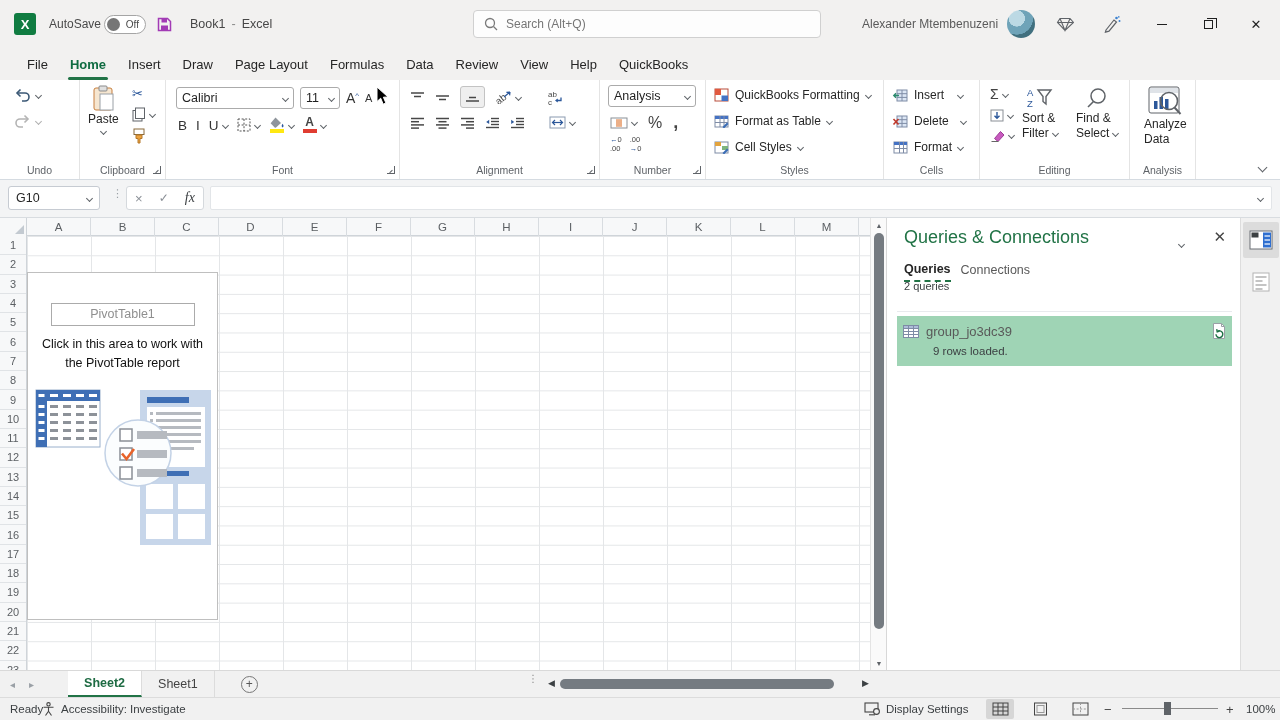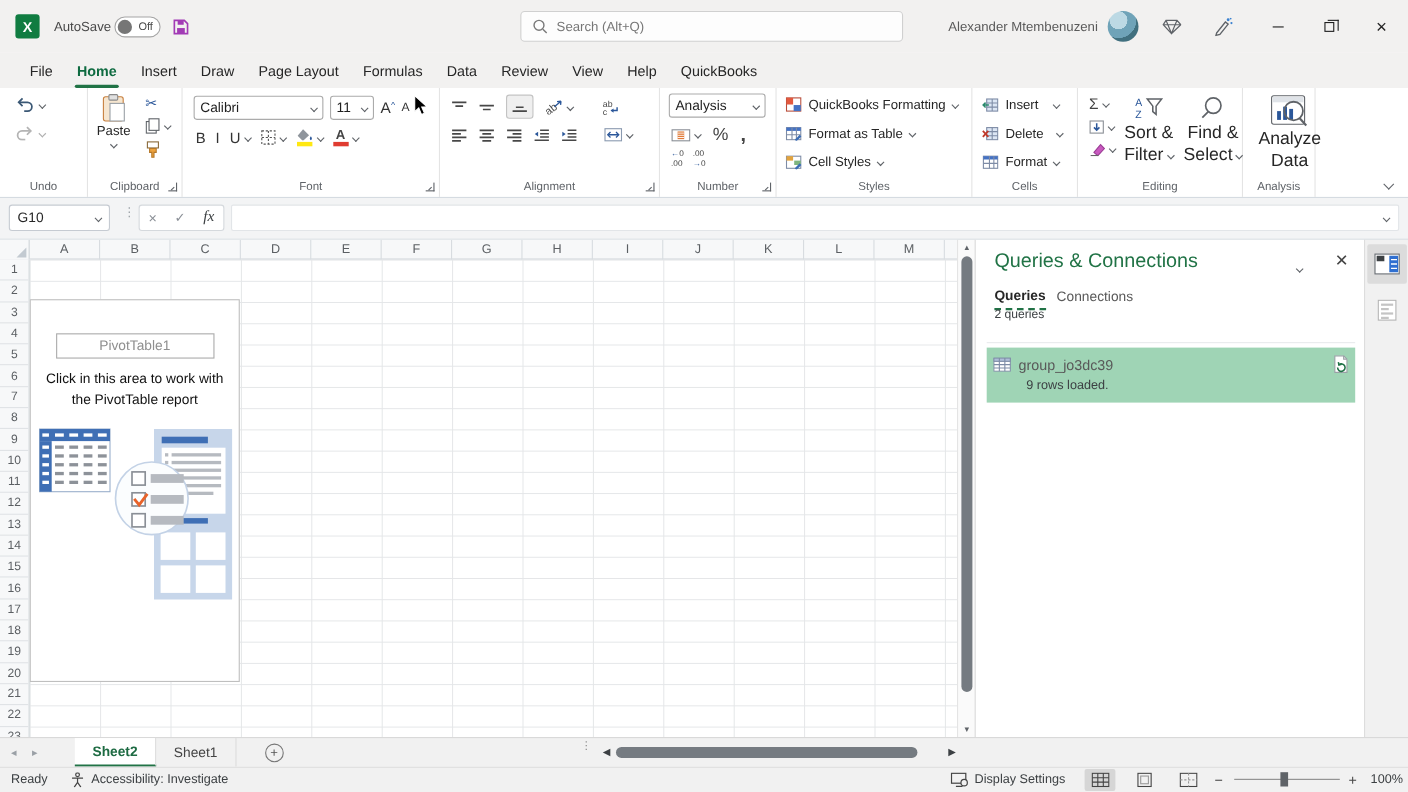--- a/index.html
+++ b/index.html
@@ -64,21 +64,21 @@
 .al-r2{position:absolute;left:10px;top:36px;display:flex;align-items:center;gap:10px}
 .selbox{border:1px solid #c3c3c3;background:#efefef;border-radius:3px;padding:4px}
 .num-r2{position:absolute;left:10px;top:32px;display:flex;align-items:center;gap:11px}
 .num-r3{position:absolute;left:10px;top:56px;display:flex;align-items:center;gap:8px}
 .dec{font-size:7.5px;color:#444;line-height:1.15;text-align:left}
 .dec .bl{color:#2b579a}
 .pct{font-size:16px;color:#444}
 .cma{font-size:18px;font-weight:bold;color:#444}
 .stymenu{position:absolute;left:8px;display:flex;align-items:center;gap:6px;font-size:12px;color:#262626;white-space:nowrap}
 .edit-col{position:absolute;left:10px;top:6px;display:flex;flex-direction:column;gap:7px}
-.twoline{display:flex;flex-direction:column;align-items:center;font-size:16px;color:#262626;line-height:1.25}
+.twoline{display:flex;flex-direction:column;font-size:12px;color:#262626;line-height:1.25}
 .twoline .l2{display:flex;align-items:center;gap:4px}
 .collapse-chv{position:absolute;right:14px;bottom:8px;width:7px;height:7px;border-right:1.4px solid #5f6368;border-bottom:1.4px solid #5f6368;transform:rotate(45deg)}
 .cursor{position:absolute;left:376px;top:6px;z-index:60}
 
 .fbar{position:relative;height:38px;background:#f3f4f5;border-bottom:1px solid #d8dce0}
 .namebox{position:absolute;left:8px;top:6px;width:92px;height:24px;background:#fff;border:1px solid #c6cbd2;border-radius:3px;display:flex;align-items:center;padding:0 7px;font-size:12.5px;color:#262626}
 .namebox .chv{margin-left:auto}
 .fdots{position:absolute;left:112px;top:11px;color:#9aa0a6;font-size:11px;letter-spacing:0;line-height:5px;width:4px}
 .fbtns{position:absolute;left:126px;top:6px;height:24px;width:78px;background:#fff;border:1px solid #d5d9dd;border-radius:3px;display:flex;align-items:center;justify-content:space-around}
 .fx{font-family:"Liberation Serif",serif;font-style:italic;font-size:14px;color:#3c4043}
@@ -159,20 +159,25 @@
         <div class="knob"></div>
         <div class="state">Off</div>
       </div>
   </div>
   <div class="tb-item saveic">
     <svg width="15" height="15" viewBox="0 0 15 15">
         <path d="M1.5,1.5 h9 l3,3 v9 h-12 z" fill="none" stroke="#a23bb5" stroke-width="1.5"></path>
         <rect x="4.5" y="2" width="5.5" height="3.5" fill="#a23bb5"></rect>
         <rect x="4" y="8.5" width="7" height="5" fill="#a23bb5"></rect>
       </svg>
+  </div>
+  <div class="tb-item doctitle">
+    <span>Book1</span>
+    <span class="sep">-</span>
+    <span>Excel</span>
   </div>
   <div class="searchbox">
     <svg width="14" height="14" viewBox="0 0 14 14">
         <circle cx="6" cy="6" r="4.5" fill="none" stroke="#7a7a7a" stroke-width="1.3"></circle>
         <line x1="9.5" y1="9.5" x2="13" y2="13" stroke="#7a7a7a" stroke-width="1.3"></line>
       </svg>
     <span class="ph">Search (Alt+Q)</span>
   </div>
   <div class="tb-item username">Alexander Mtembenuzeni</div>
   <div class="tb-item avatar">
@@ -826,21 +831,21 @@
   <div class="sb-dots">⋮</div>
   <span class="hs-arrow" style="left:548px">◀</span>
   <div class="hs-track">
       <div class="hs-thumb"></div>
     </div>
   <span class="hs-arrow" style="left:862px">▶</span>
 </div>
 
 <div class="statusbar">
   <div class="st-item" style="left:10px">Ready</div>
-  <div class="st-item" style="left:64px">
+  <div class="st-item" style="left:42px">
     <svg width="13" height="14" viewBox="0 0 13 14">
         <circle cx="6.5" cy="2.3" r="1.7" fill="none" stroke="#444" stroke-width="1.1"></circle>
         <path d="M1.5,5.3 h10 M6.5,5.3 v4 M6.5,9.3 l-3,4.2 M6.5,9.3 l3,4.2" stroke="#444" fill="none" stroke-width="1.1"></path>
       </svg>
     <span>Accessibility: Investigate</span>
   </div>
   <div class="st-item" style="left:864px">
     <svg width="16" height="14" viewBox="0 0 16 14">
         <rect x="1" y="1" width="13" height="9" fill="none" stroke="#444" stroke-width="1.1"></rect>
         <path d="M5,12.8 h6" stroke="#444" stroke-width="1.1"></path>

